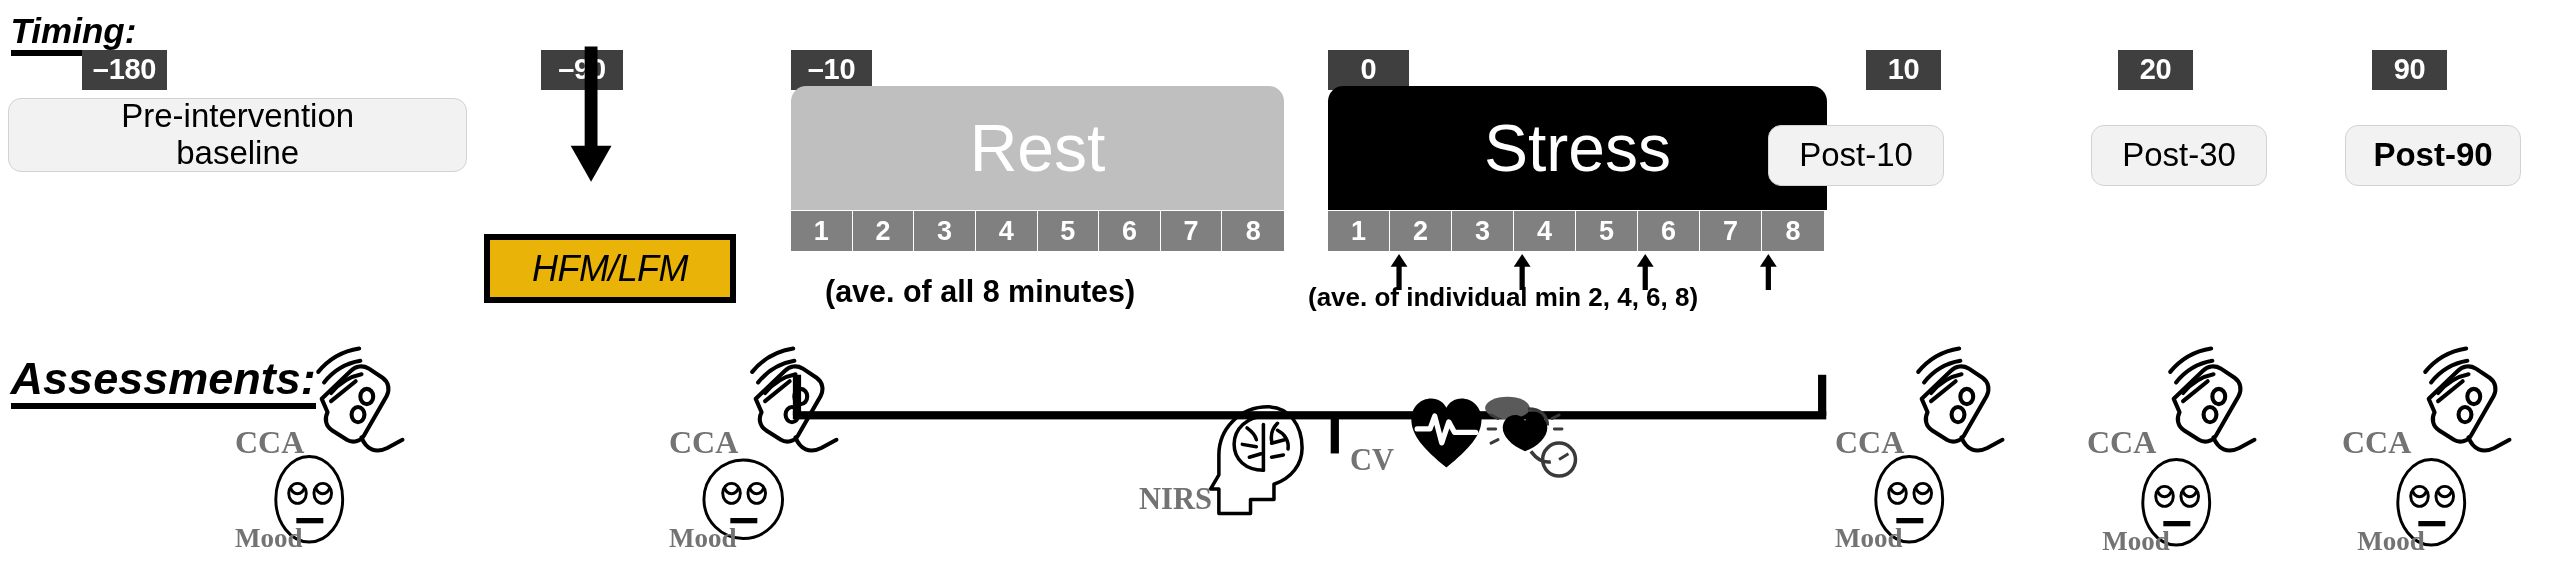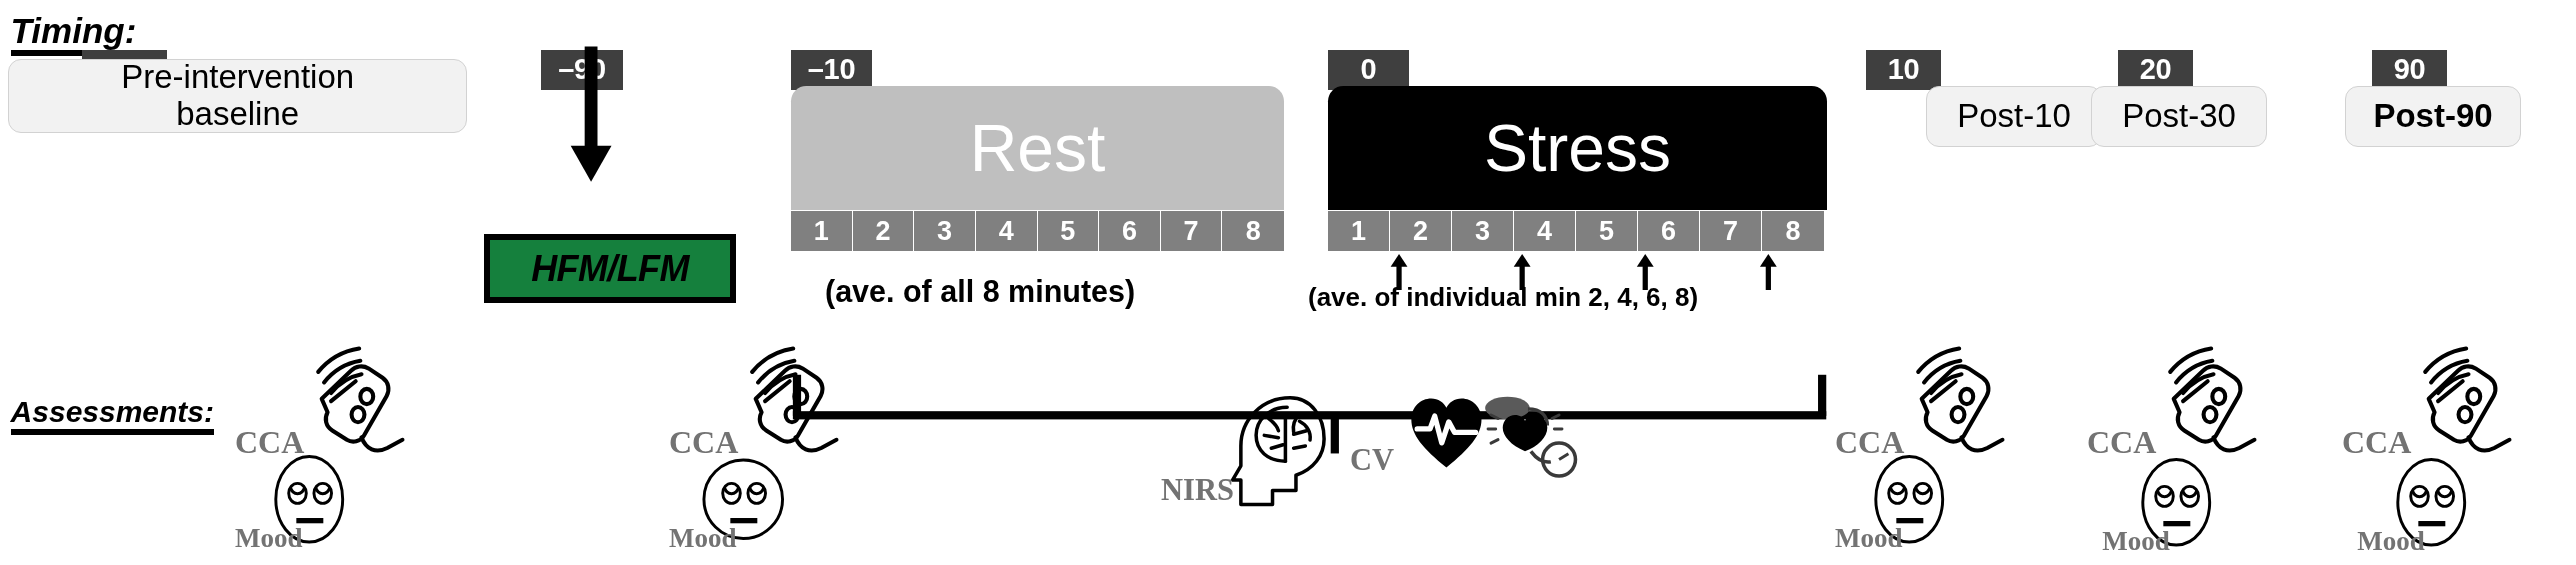--- a/index.html
+++ b/index.html
@@ -21,28 +21,28 @@
     background:#3f3f3f;color:#ffffff;
     font-weight:700;text-align:center;
     display:flex;align-items:center;justify-content:center;
     line-height:1;letter-spacing:-0.3px;margin-top:44px;
   }
 
   
   .lightbox{
     background:#f2f2f2;border:1.2px solid #d2d2d2;border-radius:13px;
     display:flex;align-items:center;justify-content:center;text-align:left;
-    color:#000;line-height:1.12;box-sizing:border-box;
+    color:#000;line-height:1.12;box-sizing:border-box;margin-top:39px;
   }
 
   
   .hfmbox{
-    background:#15803d;border:6.5px solid #000;
+    background:#eab308;border:6.5px solid #000;
     display:flex;align-items:center;justify-content:center;
-    font-style:italic;font-weight:700;color:#000;box-sizing:border-box;
+    font-style:italic;font-weight:400;color:#000;box-sizing:border-box;
     letter-spacing:-0.6px;
   }
 
   
   .phase{
     display:flex;align-items:center;justify-content:center;
     border-radius:15.3px 15.3px 0 0;box-sizing:border-box;
     font-weight:400;line-height:1;
   }
   .phase.rest{background:#bfbfbf;color:#ffffff;}
@@ -142,25 +142,25 @@
       <polygon points="315,22 344,22 329.5,0"></polygon>
       <rect x="537" y="16" width="9" height="46"></rect>
       <polygon points="527,22 556,22 541.5,0"></polygon>
       <rect x="749" y="16" width="9" height="46"></rect>
       <polygon points="739,22 768,22 753.5,0"></polygon>
     </g>
   </svg>
 
   <div class="abs caption" style="left:1308px;top:284px;font-size:26px;">(ave. of individual min 2, 4, 6, 8)</div>
 
-  <div class="abs lightbox" style="left:1926px;top:86px;width:176px;height:61px;font-size:33px;">Post-10</div>
+  <div class="abs lightbox" style="left:1768px;top:86px;width:176px;height:61px;font-size:33px;">Post-10</div>
   <div class="abs lightbox" style="left:2091px;top:86px;width:176px;height:61px;font-size:33px;">Post-30</div>
   <div class="abs lightbox" style="left:2345px;top:86px;width:176px;height:61px;font-size:33px;font-weight:bold;">Post-90</div>
 
-  <div class="abs rowlabel" style="left:10.6px;top:356px;font-size:30px;margin-top:41px;">
+  <div class="abs rowlabel" style="left:10.6px;top:356px;font-size:45px;">
     <span class="txt">Assessments:</span>
     <span class="rule"></span>
   </div>
 
   <svg class="abs" style="left:787px;top:364px;" width="1051" height="65" viewBox="0 0 1790 110">
     <g fill="#000">
       <rect x="10" y="80" width="1760" height="14"></rect>
       <rect x="10" y="18" width="14" height="70"></rect>
       <rect x="1756" y="18" width="14" height="70"></rect>
       <rect x="926" y="86" width="14" height="66"></rect>
@@ -216,21 +216,21 @@
         <ellipse cx="52" cy="72" rx="15" ry="17"></ellipse>
         <ellipse cx="95" cy="72" rx="15" ry="17"></ellipse>
         <path d="M40,62 C44,76 60,76 64,62"></path>
         <path d="M83,62 C87,76 103,76 107,62"></path>
       </g>
       <rect x="50" y="114" width="46" height="9" fill="#000"></rect>
     </svg>
     <span class="abs icolabel" style="left:0px;top:180px;font-size:27px;">Mood</span>
   </div>
 
-  <div class="abs" style="left:1139px;top:392px;width:194px;height:135px;margin-left:22px;">
+  <div class="abs" style="left:1139px;top:401px;width:194px;height:135px;">
     <svg class="abs" style="left:69px;top:0px;" width="112" height="126" viewBox="0 0 190 215">
       <g fill="none" stroke="#000" stroke-width="6" stroke-linejoin="round" stroke-linecap="round">
         <path d="M102,10 C53,10 18,48 18,92 L18,126 L4,150 L18,150 L18,192 L72,192 L72,168 L112,168 L112,142
                  C142,132 160,108 160,80 C160,42 138,10 102,10 Z"></path>
         <path d="M97,26 C66,26 44,48 44,74 C44,100 64,118 94,118"></path>
         <path d="M94,40 L94,118"></path>
         <path d="M66,46 C74,52 80,58 82,66"></path>
         <path d="M118,38 C110,46 106,56 108,68"></path>
         <path d="M58,74 L82,78"></path>
         <path d="M108,72 L130,66"></path>

